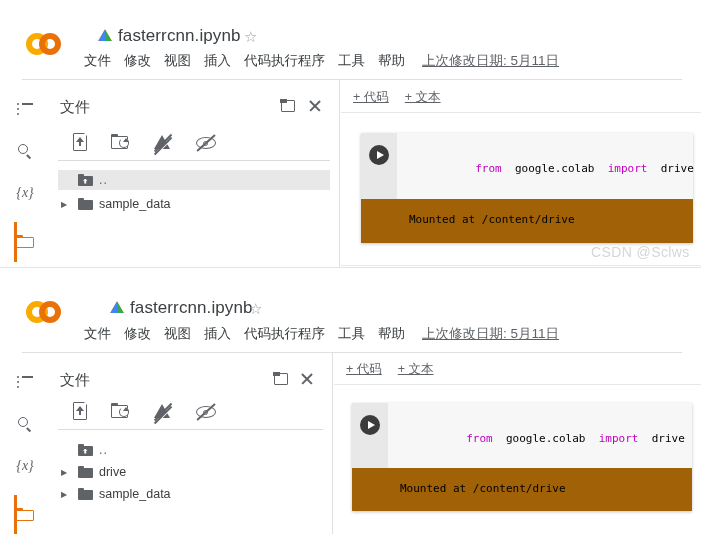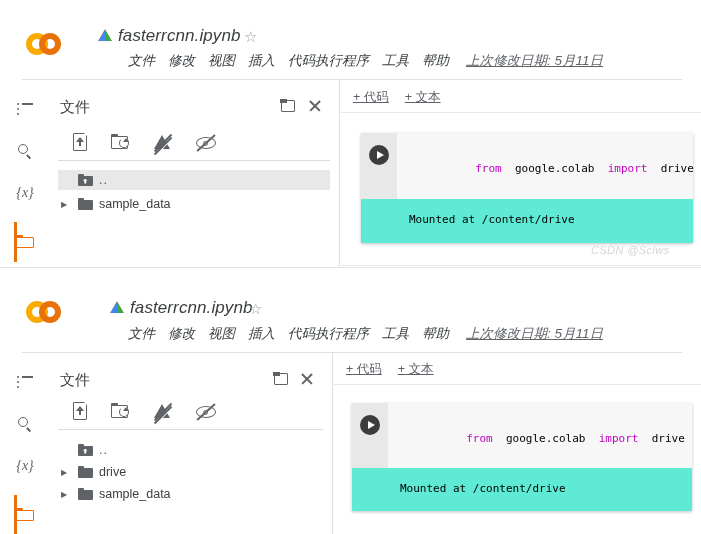--- a/index.html
+++ b/index.html
@@ -8,40 +8,40 @@
     background:#ffffff;
     font-family:"Liberation Sans","DejaVu Sans",sans-serif;
     overflow:hidden;
     position:relative;
   }
   .screen{position:absolute;left:0;width:701px;overflow:hidden;background:#fff;}
   #screen-top{top:0;height:268px;}
   #screen-bottom{top:268px;height:266px;}
 
   
-  .hdr{position:relative;height:78px;background:#fff;font-style:italic;}
+  .hdr{position:relative;height:78px;background:#fff;}
   .colab-logo{
     position:absolute;left:26px;top:31px;width:44px;height:26px;
   }
   .ring{position:absolute;border-radius:50%;box-sizing:border-box;}
   .ring-a{left:0;top:2px;width:22px;height:22px;border:6px solid #F9AB00;}
   .ring-b{left:13px;top:2px;width:22px;height:22px;border:6px solid #E8710A;}
 
   .drive-ico{position:absolute;width:14px;height:13px;}
   .drive-ico i{position:absolute;display:block;width:0;height:0;}
   .d1{border-left:7px solid transparent;border-right:7px solid transparent;border-bottom:12px solid #FBBC04;left:0;top:0;}
   .d2{border-left:7px solid transparent;border-right:7px solid transparent;border-bottom:12px solid #34A853;left:0;top:0;clip-path:polygon(50% 0,100% 100%,50% 100%);}
   .d3{border-left:7px solid transparent;border-right:7px solid transparent;border-bottom:12px solid #4285F4;left:0;top:0;clip-path:polygon(50% 0,50% 100%,0 100%);}
 
   .fname{
     position:absolute;font-size:17px;color:#3c4043;letter-spacing:.1px;
     white-space:nowrap;
   }
   .star{position:absolute;font-size:15px;color:#9aa0a6;}
-  .menu{position:absolute;white-space:nowrap;font-size:13.5px;color:#3c4043;margin-left:44px;}
+  .menu{position:absolute;white-space:nowrap;font-size:13.5px;color:#3c4043;}
   .menu span{margin-right:13px;display:inline-block;}
   .menu span.lastmod{color:#5f6368;text-decoration:underline;margin-left:4px;}
   .hdr-rule{position:absolute;left:22px;height:1px;background:#e0e0e0;}
 
   
   .rail{position:absolute;width:48px;background:#fff;}
   .rail-item{position:absolute;left:12px;width:26px;height:26px;display:flex;align-items:center;justify-content:center;color:#5f6368;}
   .rail-active-bar{position:absolute;left:14px;width:2.5px;background:#E8710A;}
 
   .icon-toc{width:16px;height:12px;position:relative;}
@@ -118,25 +118,25 @@
 
   .cell{position:absolute;background:#fff;box-shadow:0 1px 3px rgba(0,0,0,.24);}
   .cell-gutter{position:absolute;left:0;top:0;width:36px;background:#e8e8e8;}
   .run-btn{position:absolute;width:20px;height:20px;border-radius:50%;background:#3c3c3c;display:flex;align-items:center;justify-content:center;}
   .run-btn i{display:block;width:0;height:0;border-left:7px solid #fff;border-top:4.5px solid transparent;border-bottom:4.5px solid transparent;margin-left:2px;}
   .code-area{position:absolute;background:#f7f7f7;}
   .code-line{font-family:"DejaVu Sans Mono","Liberation Mono",monospace;font-size:11px;color:#000;white-space:pre;line-height:15px;}
   .kw{color:#c000c0;}
   .str{color:#d32f2f;}
   .str u{text-decoration:underline;}
-  .out-area{position:absolute;background:#5eead4;}
+  .out-area{position:absolute;background:#a16207;}
   .out-line{font-family:"DejaVu Sans Mono","Liberation Mono",monospace;font-size:11px;color:#000;white-space:pre;}
 
   .watermark{position:absolute;color:#d6d6d6;white-space:nowrap;}
-  .wm-small{font-size:11px;letter-spacing:.4px;font-style:italic;}
+  .wm-small{font-size:14px;letter-spacing:.4px;}
 
   .sep-line{position:absolute;left:0;width:701px;height:1px;background:#e4e4e4;}
 </style>
 </head>
 <body>
 
 <div class="screen" id="screen-top">
 
   <div class="hdr">
     <div class="colab-logo">

